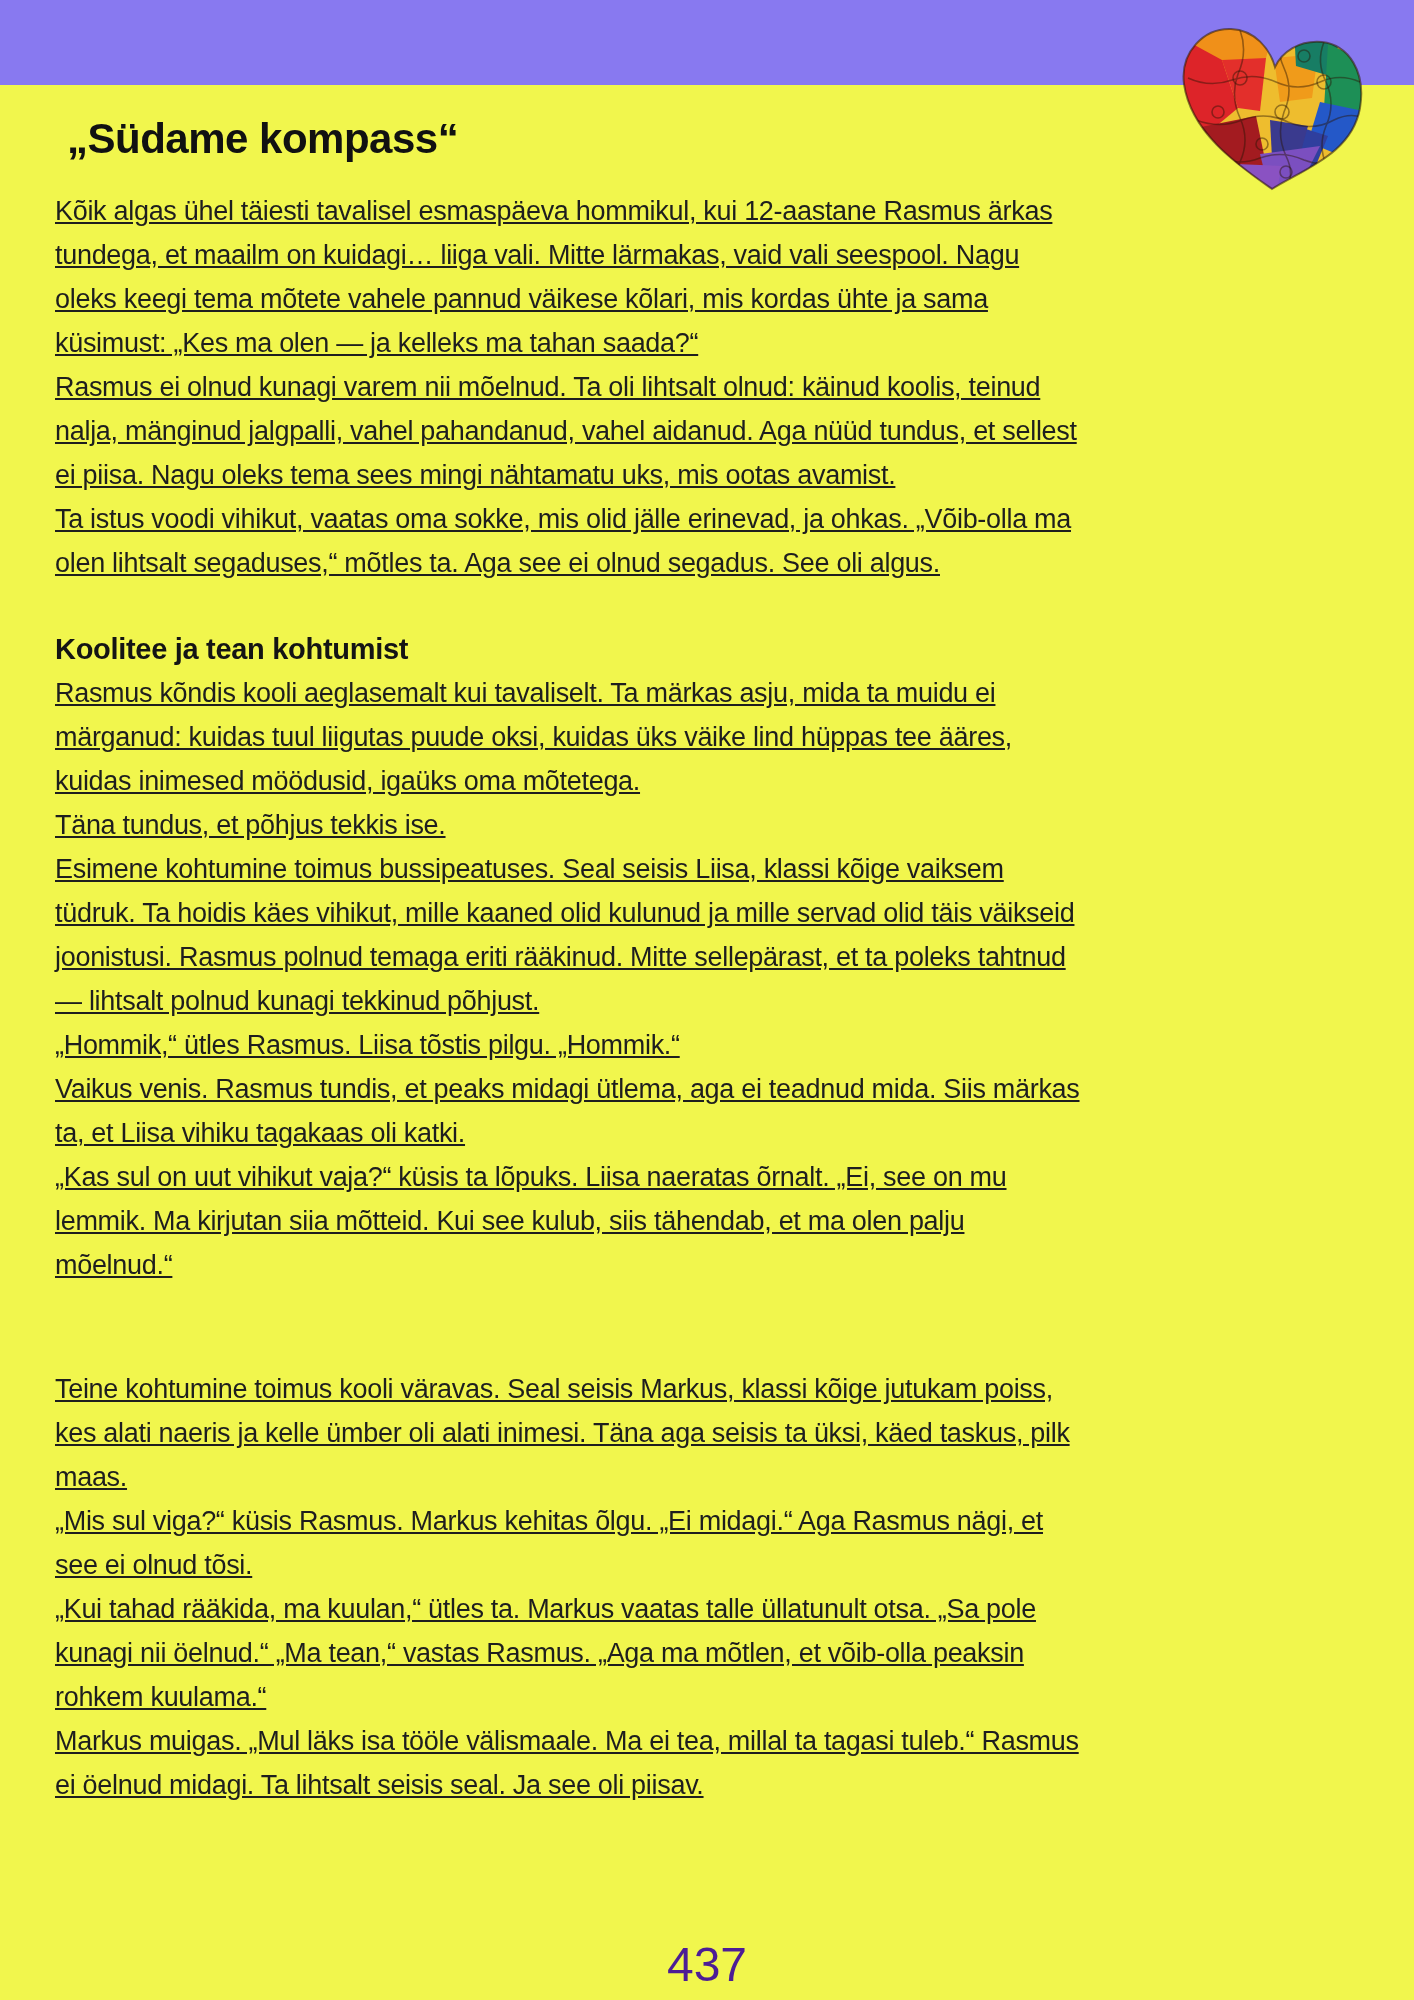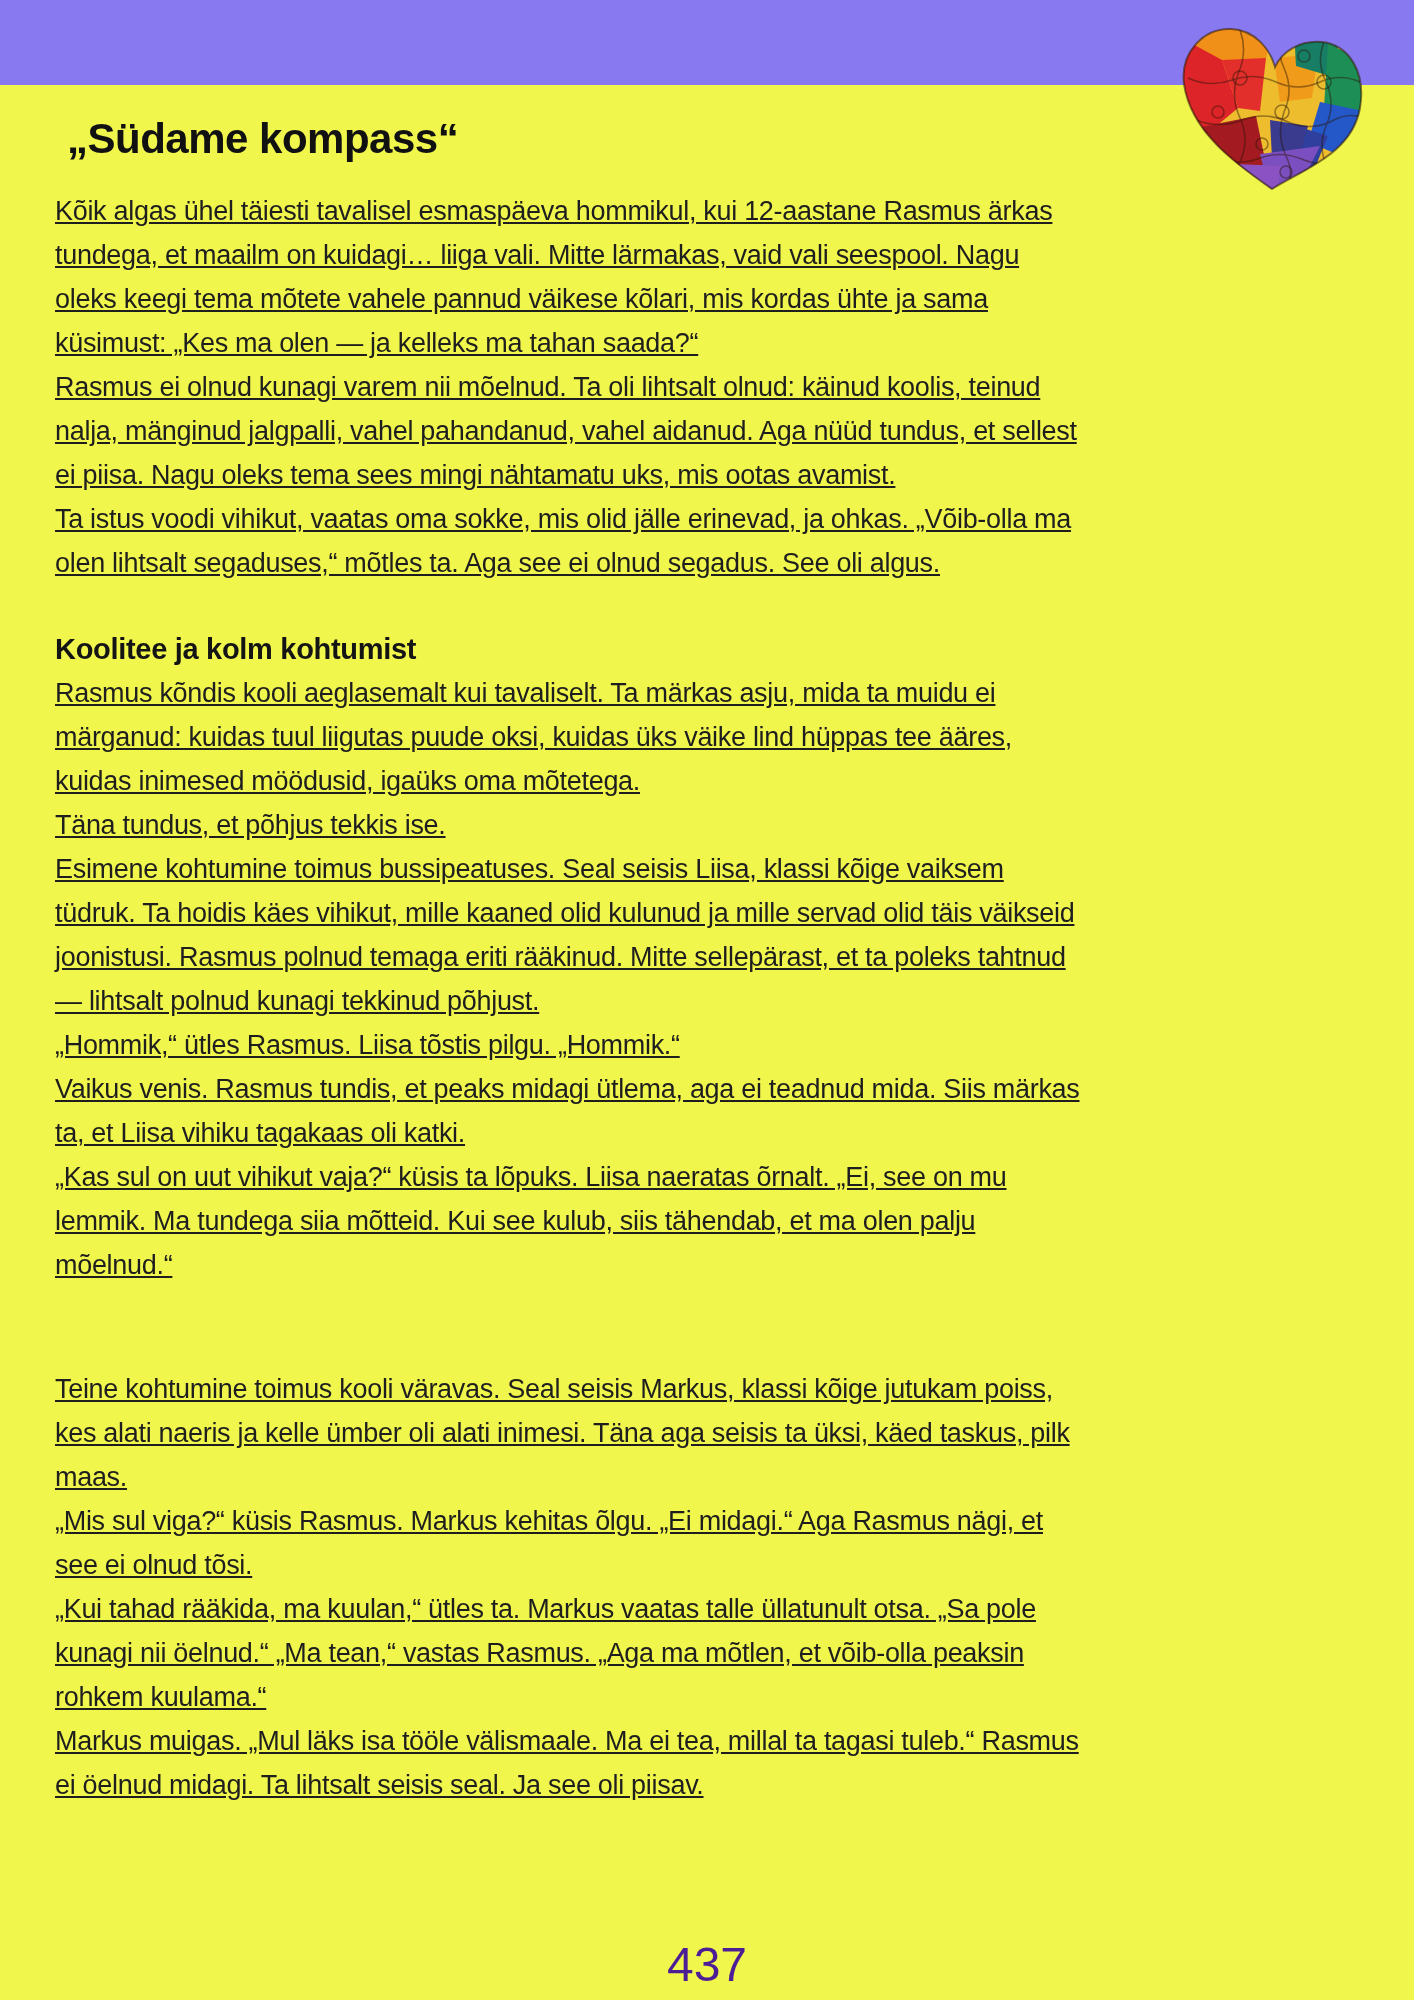--- a/index.html
+++ b/index.html
@@ -119,28 +119,28 @@
     </svg>
   </div>
 
   <div class="content">
     <h1 class="doc-title">„Südame kompass“</h1>
 
     <p class="para">Kõik algas ühel täiesti tavalisel esmaspäeva hommikul, kui 12-aastane Rasmus ärkas tundega, et maailm on kuidagi… liiga vali. Mitte lärmakas, vaid vali seespool. Nagu oleks keegi tema mõtete vahele pannud väikese kõlari, mis kordas ühte ja sama küsimust: „Kes ma olen — ja kelleks ma tahan saada?“</p>
     <p class="para">Rasmus ei olnud kunagi varem nii mõelnud. Ta oli lihtsalt olnud: käinud koolis, teinud nalja, mänginud jalgpalli, vahel pahandanud, vahel aidanud. Aga nüüd tundus, et sellest ei piisa. Nagu oleks tema sees mingi nähtamatu uks, mis ootas avamist.</p>
     <p class="para">Ta istus voodi vihikut, vaatas oma sokke, mis olid jälle erinevad, ja ohkas. „Võib-olla ma olen lihtsalt segaduses,“ mõtles ta. Aga see ei olnud segadus. See oli algus.</p>
 
-    <h2 class="section-heading">Koolitee ja kolm kohtumist</h2>
+    <h2 class="section-heading">Koolitee ja tean kohtumist</h2>
 
     <p class="para">Rasmus kõndis kooli aeglasemalt kui tavaliselt. Ta märkas asju, mida ta muidu ei märganud: kuidas tuul liigutas puude oksi, kuidas üks väike lind hüppas tee ääres, kuidas inimesed möödusid, igaüks oma mõtetega.</p>
     <p class="para">Täna tundus, et põhjus tekkis ise.</p>
     <p class="para">Esimene kohtumine toimus bussipeatuses. Seal seisis Liisa, klassi kõige vaiksem tüdruk. Ta hoidis käes vihikut, mille kaaned olid kulunud ja mille servad olid täis väikseid joonistusi. Rasmus polnud temaga eriti rääkinud. Mitte sellepärast, et ta poleks tahtnud — lihtsalt polnud kunagi tekkinud põhjust.</p>
     <p class="para">„Hommik,“ ütles Rasmus. Liisa tõstis pilgu. „Hommik.“</p>
     <p class="para">Vaikus venis. Rasmus tundis, et peaks midagi ütlema, aga ei teadnud mida. Siis märkas ta, et Liisa vihiku tagakaas oli katki.</p>
-    <p class="para">„Kas sul on uut vihikut vaja?“ küsis ta lõpuks. Liisa naeratas õrnalt. „Ei, see on mu lemmik. Ma tundega siia mõtteid. Kui see kulub, siis tähendab, et ma olen palju mõelnud.“</p>
+    <p class="para">„Kas sul on uut vihikut vaja?“ küsis ta lõpuks. Liisa naeratas õrnalt. „Ei, see on mu lemmik. Ma kirjutan siia mõtteid. Kui see kulub, siis tähendab, et ma olen palju mõelnud.“</p>
 
     <p class="para after-break">Teine kohtumine toimus kooli väravas. Seal seisis Markus, klassi kõige jutukam poiss, kes alati naeris ja kelle ümber oli alati inimesi. Täna aga seisis ta üksi, käed taskus, pilk maas.</p>
     <p class="para">„Mis sul viga?“ küsis Rasmus. Markus kehitas õlgu. „Ei midagi.“ Aga Rasmus nägi, et see ei olnud tõsi.</p>
     <p class="para">„Kui tahad rääkida, ma kuulan,“ ütles ta. Markus vaatas talle üllatunult otsa. „Sa pole kunagi nii öelnud.“ „Ma tean,“ vastas Rasmus. „Aga ma mõtlen, et võib-olla peaksin rohkem kuulama.“</p>
     <p class="para">Markus muigas. „Mul läks isa tööle välismaale. Ma ei tea, millal ta tagasi tuleb.“ Rasmus ei öelnud midagi. Ta lihtsalt seisis seal. Ja see oli piisav.</p>
   </div>
 
   <div class="page-footer">437</div>
 
 </div>

